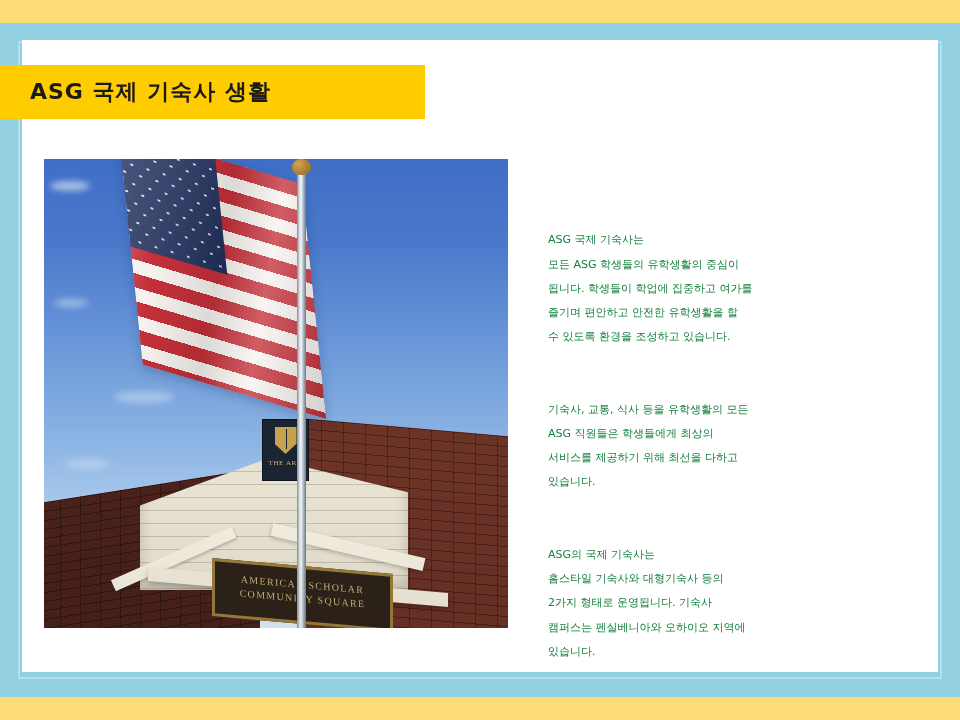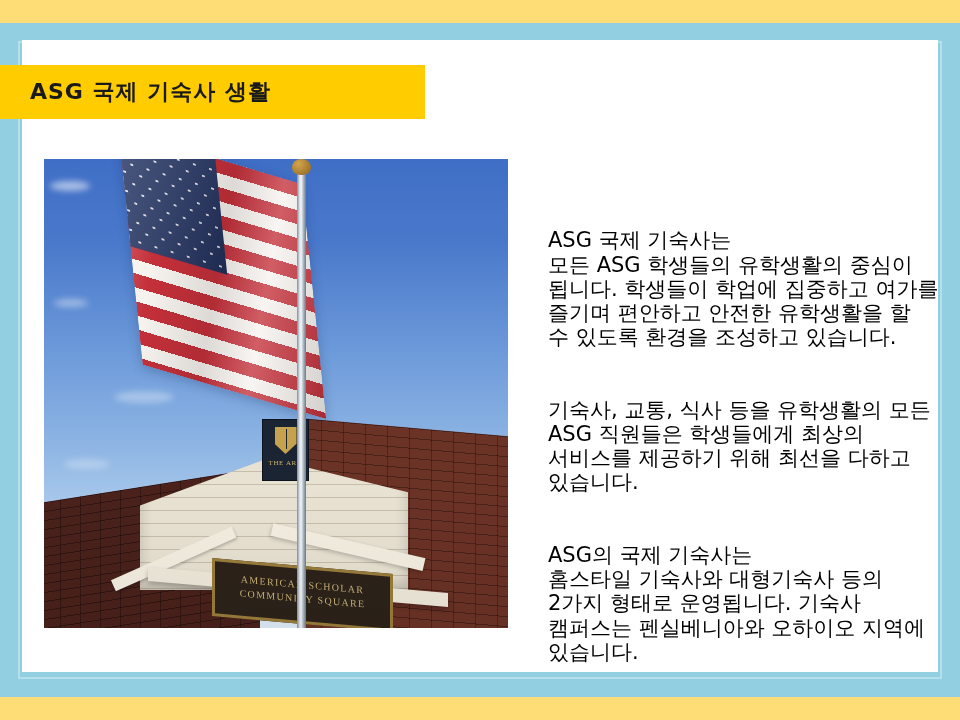--- a/index.html
+++ b/index.html
@@ -351,23 +351,23 @@
   }
 
   
   .body-copy {
     position: absolute;
     left: 548px;
     top: 180px;
     width: 378px;
     z-index: 6;
     font-family: "DejaVu Sans", "Liberation Sans", sans-serif;
-    font-size: 21px;
+    font-size: 11px;
     line-height: 24.2px;
-    color: #000000;
+    color: #15803d;
     white-space: pre;
   }
   .body-copy .para { margin: 0; }
 </style>
 </head>
 <body>
 
 <div class="slide">
 
   <div class="frame-blue">

